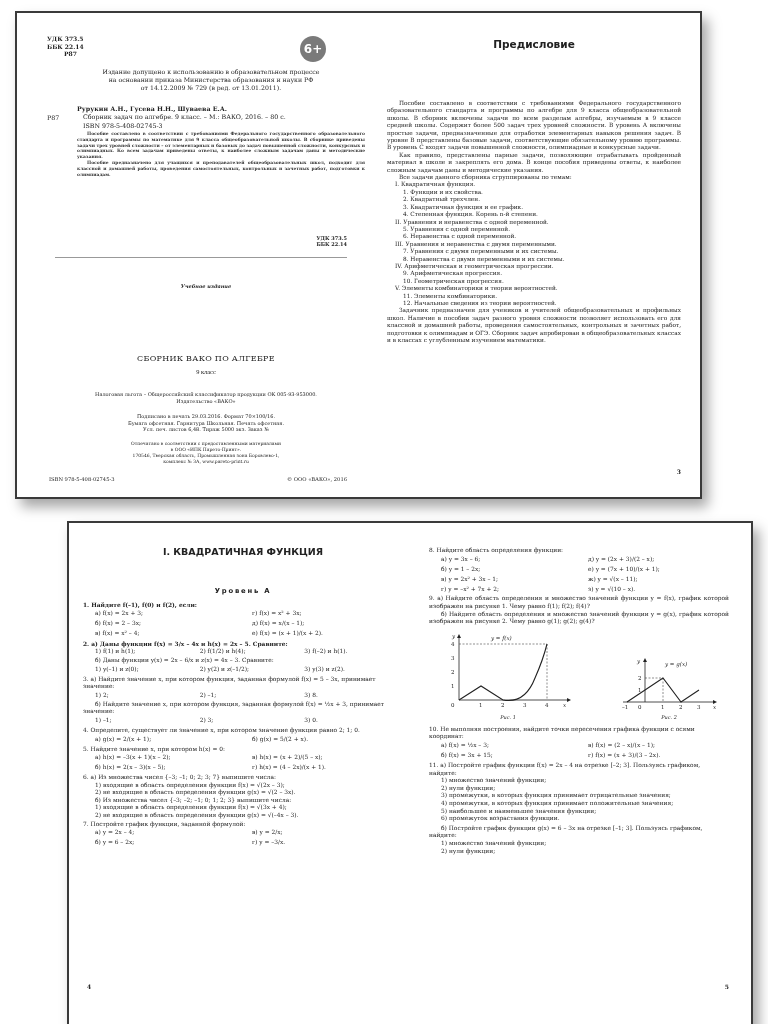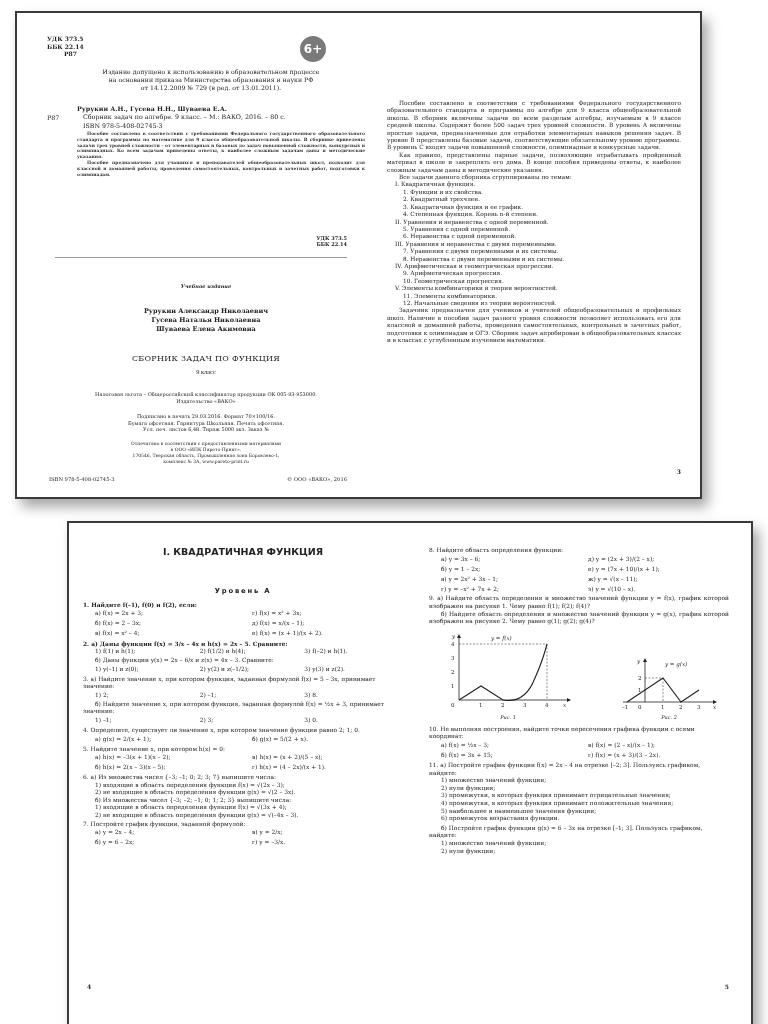--- a/index.html
+++ b/index.html
@@ -114,26 +114,21 @@
       </div>
     </div>
 
     <div class="udk2">
       <div>УДК 373.5</div>
       <div>ББК 22.14</div>
     </div>
     <div class="hr"></div>
 
     <div class="edition center ital bold">Учебное издание</div>
-    <div class="people center">
-      <div>Рурукин Александр Николаевич</div>
-      <div>Гусева Наталья Николаевна</div>
-      <div>Шуваева Елена Акимовна</div>
-    </div>
-    <div class="booktitle center">СБОРНИК ЗАДАЧ ПО ФУНКЦИЯ</div>
+    <div class="booktitle center">СБОРНИК ВАКО ПО АЛГЕБРЕ</div>
     <div class="grade center">9 класс</div>
     <div class="tax center">
       <div>Налоговая льгота – Общероссийский классификатор продукции ОК 005-93-953000.</div>
       <div>Издательство «ВАКО»</div>
     </div>
     <div class="printinfo center">
       <div>Подписано в печать 29.03.2016. Формат 70×100/16.</div>
       <div>Бумага офсетная. Гарнитура Школьная. Печать офсетная.</div>
       <div>Усл. печ. листов 6,48. Тираж 5000 экз. Заказ №</div>
     </div>
@@ -141,20 +136,21 @@
       <div>Отпечатано в соответствии с предоставленными материалами</div>
       <div>в ООО «ИПК Парето-Принт».</div>
       <div>170546, Тверская область, Промышленная зона Боровлево-1,</div>
       <div>комплекс № 3А, www.pareto-print.ru</div>
     </div>
     <div class="foot-isbn">ISBN 978-5-408-02745-3</div>
     <div class="foot-copy">© ООО «ВАКО», 2016</div>
   </div>
 
   <div class="col" id="preface">
+    <div class="pref-title center sans">Предисловие</div>
     <div class="pref-body">
       <p>Пособие составлено в соответствии с требованиями Федерального государственного образовательного стандарта и программы по алгебре для 9 класса общеобразовательной школы. В сборник включены задачи по всем разделам алгебры, изучаемым в 9 классе средней школы. Содержит более 500 задач трех уровней сложности. В уровень А включены простые задачи, предназначенные для отработки элементарных навыков решения задач. В уровне В представлены базовые задачи, соответствующие обязательному уровню программы. В уровень С входят задачи повышенной сложности, олимпиадные и конкурсные задачи.</p>
       <p>Как правило, представлены парные задачи, позволяющие отрабатывать пройденный материал в школе и закреплять его дома. В конце пособия приведены ответы, к наиболее сложным задачам даны и методические указания.</p>
       <p>Все задачи данного сборника сгруппированы по темам:</p>
       <ul class="toc" id="toc">
           <li class="lvl1" style="padding-left: 8px;">I. Квадратичная функция.</li>
           <li class="lvl2" style="padding-left: 16px;">1. Функции и их свойства.</li>
           <li class="lvl2" style="padding-left: 16px;">2. Квадратный трехчлен.</li>
           <li class="lvl2" style="padding-left: 16px;">3. Квадратичная функция и ее график.</li>
           <li class="lvl2" style="padding-left: 16px;">4. Степенная функция. Корень n-й степени.</li>

